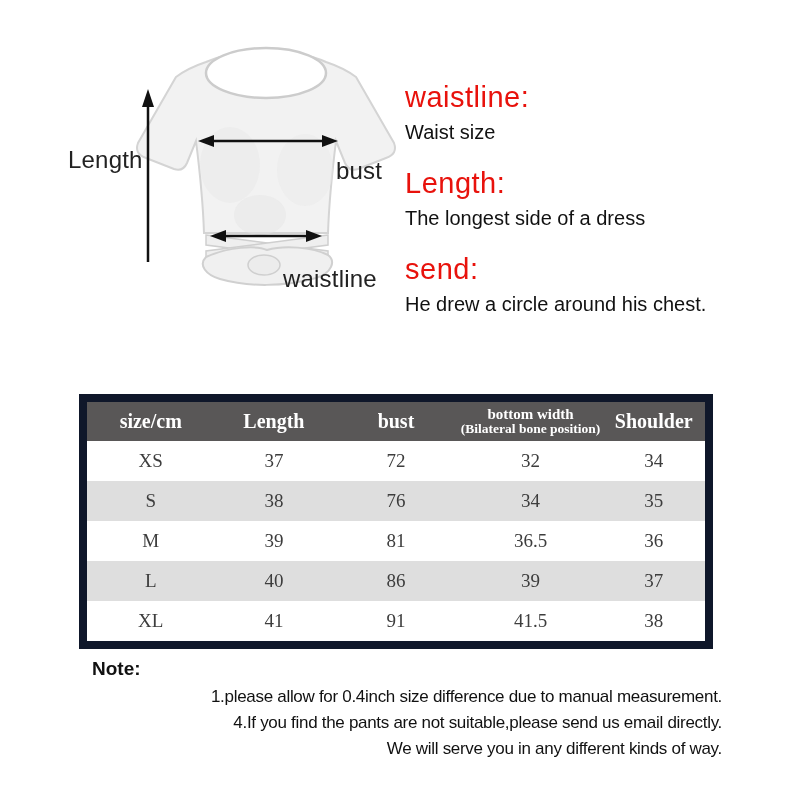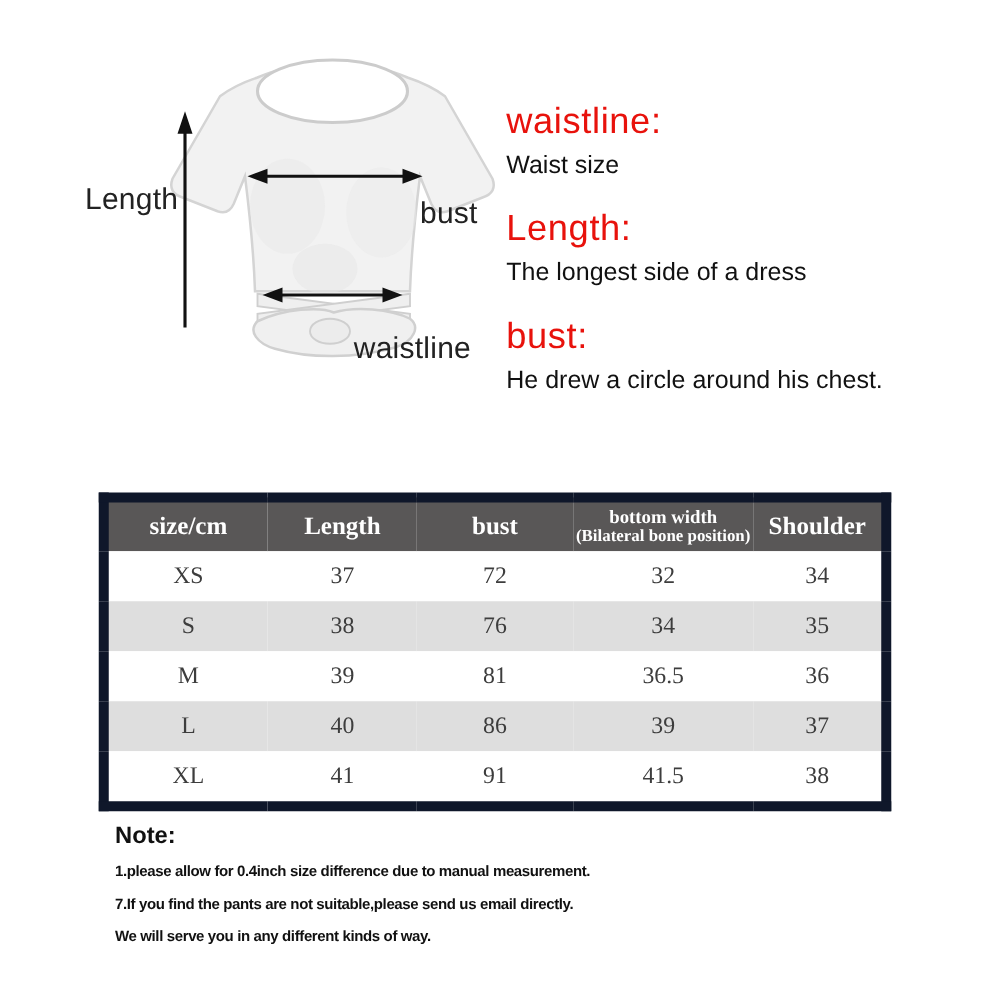--- a/index.html
+++ b/index.html
@@ -29,21 +29,21 @@
   table.size-table th .sub-line2{display:block;font-size:13.5px;line-height:14px;}
   table.size-table td{
     height:40px;text-align:center;vertical-align:middle;
     font-size:19px;color:#3d3d3d;padding:0;margin-left:44px;
   }
   table.size-table tbody tr.alt{background:#dedede;}
   table.size-table tbody tr.plain{background:#ffffff;}
   
   .note{position:absolute;left:92px;top:658px;width:630px;}
   .note-title{font-size:19px;font-weight:bold;color:#111;margin:0 0 4px 0;}
-  .note-line{font-size:12px;font-weight:bold;color:#111;line-height:26px;margin:0;letter-spacing:-0.3px;}
+  .note-line{font-size:17px;font-weight:normal;color:#111;line-height:26px;margin:0;letter-spacing:-0.3px;text-align:right;}
 </style>
 </head>
 <body>
 
 <div class="canvas">
 
   <svg class="illustration" viewBox="0 0 340 260" xmlns="http://www.w3.org/2000/svg">
 
     <path d="M 146 17 C 176 3 236 3 266 17 C 278 21 288 26 296 32 L 334 98 Q 338 109 326 113
          L 298 124 Q 289 127 285 118 L 276 96 C 272 128 269 158 268 188 L 144 188
@@ -88,21 +88,21 @@
   <div class="definitions">
     <div class="def-block">
       <p class="def-term">waistline:</p>
       <p class="def-desc">Waist size</p>
     </div>
     <div class="def-block">
       <p class="def-term">Length:</p>
       <p class="def-desc">The longest side of a dress</p>
     </div>
     <div class="def-block">
-      <p class="def-term">bust:</p>
+      <p class="def-term">send:</p>
       <p class="def-desc">He drew a circle around his chest.</p>
     </div>
   </div>
 
   <div class="size-table-wrap">
     <table class="size-table">
       <colgroup>
         <col style="width:21%">
           <col style="width:19%">
           <col style="width:20%">
@@ -157,17 +157,17 @@
           <td>41.5</td>
           <td>38</td>
         </tr>
       </tbody>
     </table>
   </div>
 
   <div class="note">
     <p class="note-title">Note:</p>
     <p class="note-line">1.please allow for 0.4inch size difference due to manual measurement.</p>
-    <p class="note-line">7.If you find the pants are not suitable,please send us email directly.</p>
+    <p class="note-line">4.If you find the pants are not suitable,please send us email directly.</p>
     <p class="note-line">We will serve you in any different kinds of way.</p>
   </div>
 
 </div>
 
 </body></html>

